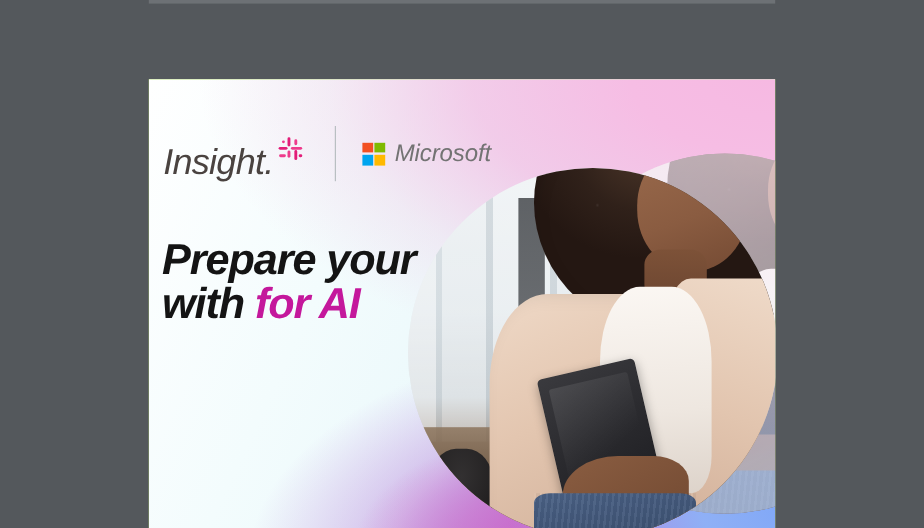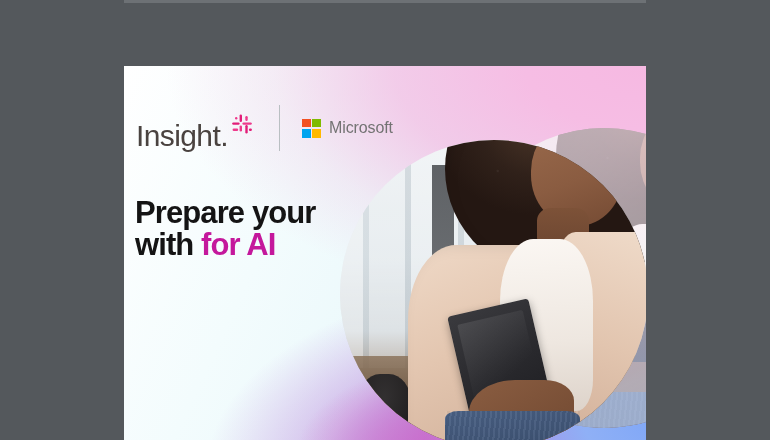--- a/index.html
+++ b/index.html
@@ -31,20 +31,21 @@
 
   
   #banner-card {
     position: absolute;
     left: 124px;
     top: 66px;
     width: 522px;
     height: 374px;
     overflow: hidden;
     background: #bef264;
+    font-style: italic;
   }
   
   .bg-base {
     position: absolute;
     inset: 0;
     background: linear-gradient(115deg, #ffffff 0%, #f3fcfd 32%, #eaf8fb 58%, #e6f6fa 100%);
   }
   
   .bg-pink {
     position: absolute;
@@ -292,33 +293,33 @@
     width: 19px; height: 19px;
     display: grid;
     grid-template-columns: 1fr 1fr;
     grid-template-rows: 1fr 1fr;
     gap: 1.6px;
   }
   .ms-grid i { display: block; }
   .ms-word {
     margin-left: 8px;
     font-family: "Liberation Sans", sans-serif;
-    font-size: 16px;
+    font-size: 20px;
     font-weight: 400;
     color: #737373;
     letter-spacing: -0.1px;
     line-height: 1;
   }
 
   .headline {
     position: absolute;
     left: 11px;
     top: 131px;
     font-family: "Liberation Sans", sans-serif;
-    font-size: 31px;
+    font-size: 36px;
     font-weight: 700;
     line-height: 1.04;
     letter-spacing: -0.9px;
     color: #141414;
     white-space: pre-line;
   }
   .headline .accent { color: #c4189c; }
 
   .subline {
     position: absolute;

